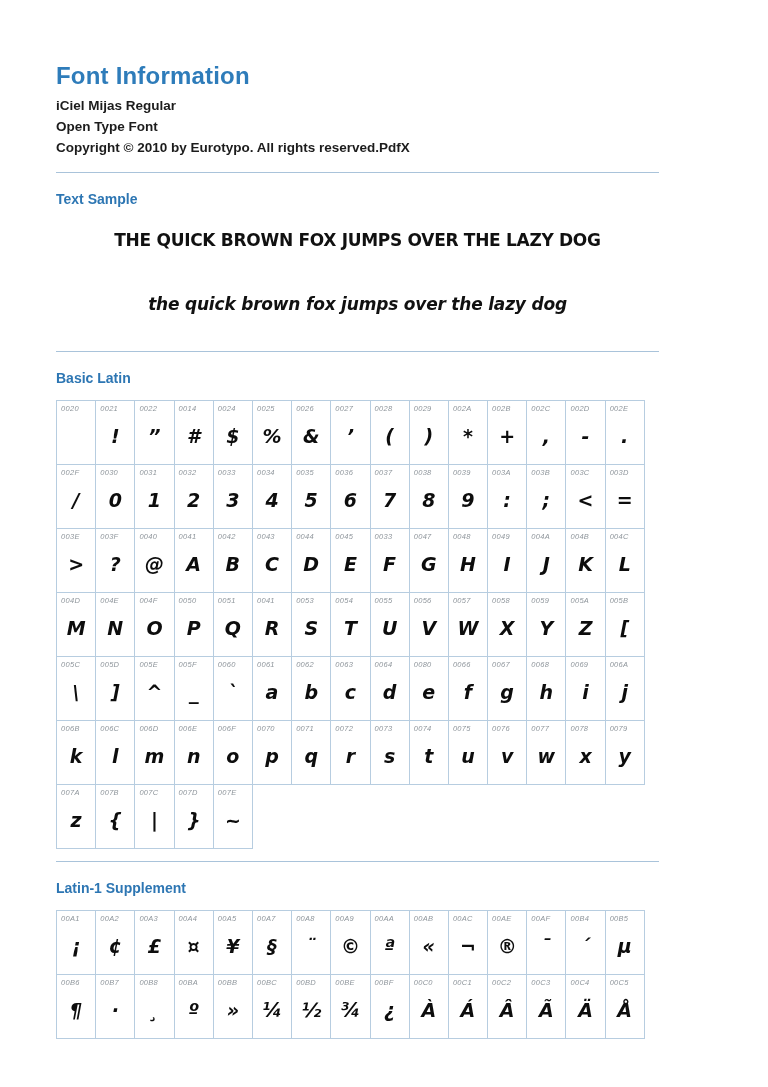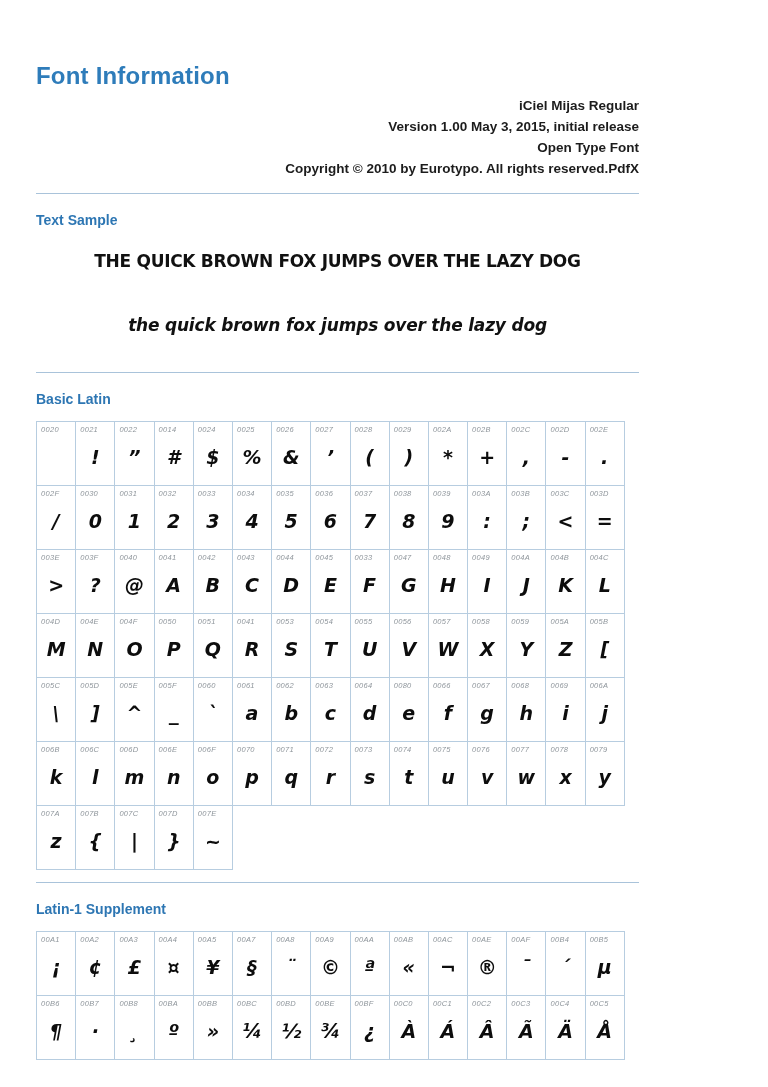--- a/index.html
+++ b/index.html
@@ -4,33 +4,33 @@
 <style>
   * { margin:0; padding:0; box-sizing:border-box; }
   html,body { width:768px; height:1087px; background:#ffffff; }
   body {
     font-family:"Liberation Sans", sans-serif;
     color:#1c1c1c;
     overflow:hidden;
   }
   .page {
     width:607px; height:1087px;
-    padding-left:36px;
+    padding-left:56px;
     background:#ffffff;
   }
   .content { width:603px; }
 
   .doc-title {
     padding-top:62px;
     font-size:24px;
     font-weight:bold;
     color:#2e7cba;
     letter-spacing:0.2px;
   }
-  .meta { margin-top:5px;text-align:right; }
+  .meta { margin-top:5px; }
   .meta-line {
     font-size:13.5px;
     font-weight:bold;
     line-height:21px;
     color:#1c1c1c;
   }
 
   .divider {
     border:none;
     border-top:1px solid #a9c3da;
@@ -100,21 +100,20 @@
 </head>
 <body>
 
 <div class="page">
   <div class="content">
 
     <h1 class="doc-title">Font Information</h1>
 
     <div class="meta">
       <div class="meta-line">iCiel Mijas Regular</div>
-      <div class="meta-line">Version 1.00 May 3, 2015, initial release</div>
       <div class="meta-line">Open Type Font</div>
       <div class="meta-line">Copyright © 2010 by Eurotypo. All rights reserved.PdfX</div>
     </div>
 
     <hr class="divider">
 
     <h2 class="section-heading">Text Sample</h2>
     <div class="sample-upper">THE QUICK BROWN FOX JUMPS OVER THE LAZY DOG</div>
     <div class="sample-lower">the quick brown fox jumps over the lazy dog</div>
 

